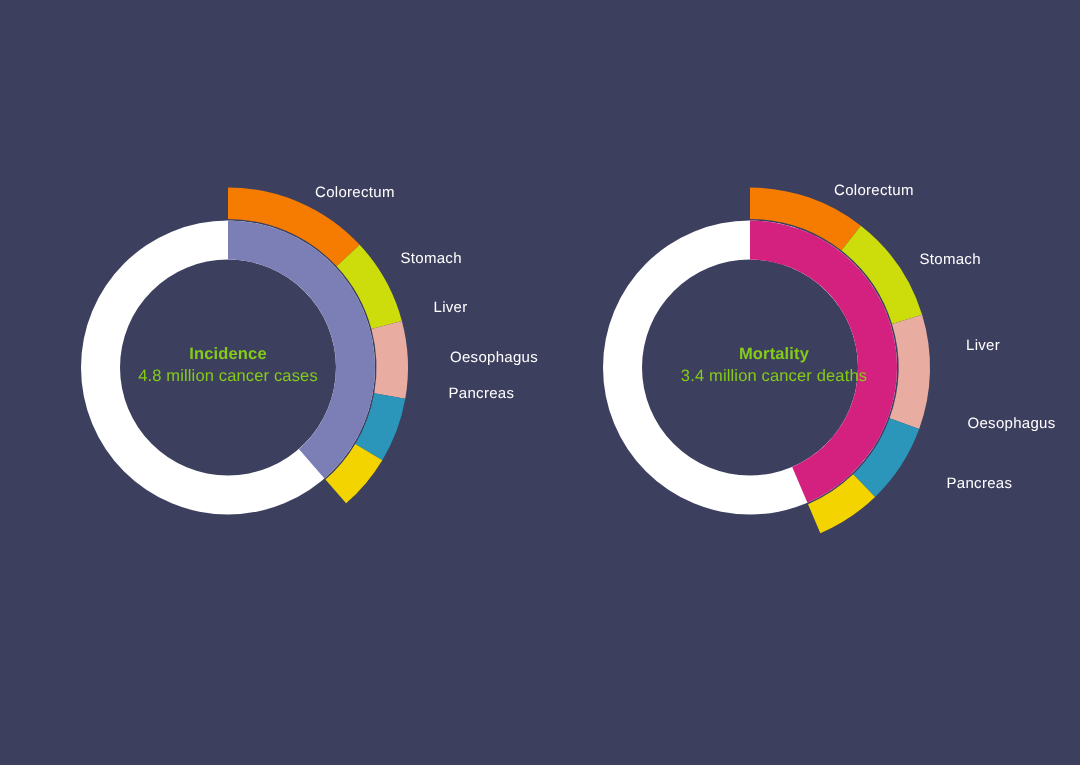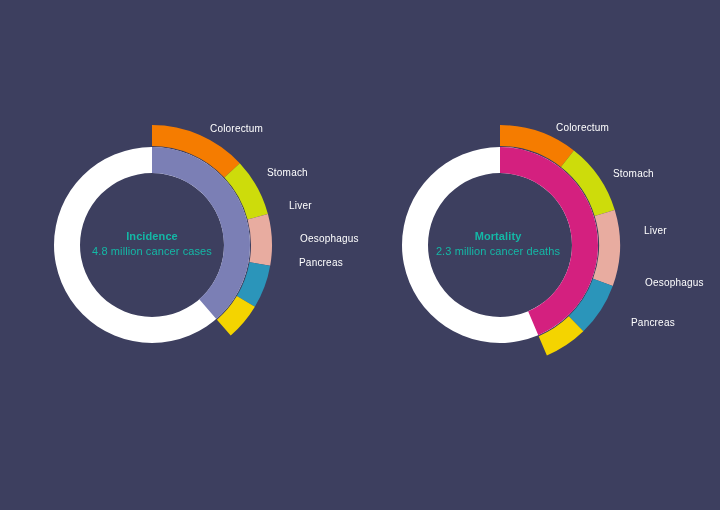--- a/index.html
+++ b/index.html
@@ -21,21 +21,21 @@
   .chart-svg {
     position: absolute;
     top: 0;
     left: 0;
     width: 720px;
     height: 510px;
   }
   .center-label {
     position: absolute;
     text-align: center;
-    color: #14b8a6;
+    color: #84cc16;
     line-height: 1.35;
     pointer-events: none;
   }
   .center-title {
     font-size: 11px;
     font-weight: bold;
     letter-spacing: 0.1px;
   }
   .center-sub {
     font-size: 11px;
@@ -75,23 +75,23 @@
   <div id="overlay-layer">
       <div class="center-label" style="left: 42px; top: 229px; width: 220px;">
         <div class="center-title">Incidence</div>
         <div class="center-sub">4.8 million cancer cases</div>
       </div>
       <div class="seg-label" style="left: 210px; top: 123px;">Colorectum</div>
       <div class="seg-label" style="left: 267px; top: 167px;">Stomach</div>
       <div class="seg-label" style="left: 289px; top: 200px;">Liver</div>
       <div class="seg-label" style="left: 300px; top: 233px;">Oesophagus</div>
       <div class="seg-label" style="left: 299px; top: 257px;">Pancreas</div>
-      <div class="center-label" style="left: 388px; top: 229px; width: 220px;">
+      <div class="center-label" style="left: 406px; top: 229px; width: 220px;">
         <div class="center-title">Mortality</div>
-        <div class="center-sub">2.3 million cancer deaths</div>
+        <div class="center-sub">3.4 million cancer deaths</div>
       </div>
       <div class="seg-label" style="left: 556px; top: 122px;">Colorectum</div>
       <div class="seg-label" style="left: 613px; top: 168px;">Stomach</div>
       <div class="seg-label" style="left: 644px; top: 225px;">Liver</div>
       <div class="seg-label" style="left: 645px; top: 277px;">Oesophagus</div>
       <div class="seg-label" style="left: 631px; top: 317px;">Pancreas</div>
     </div>
 </div>
 
 </body></html>

